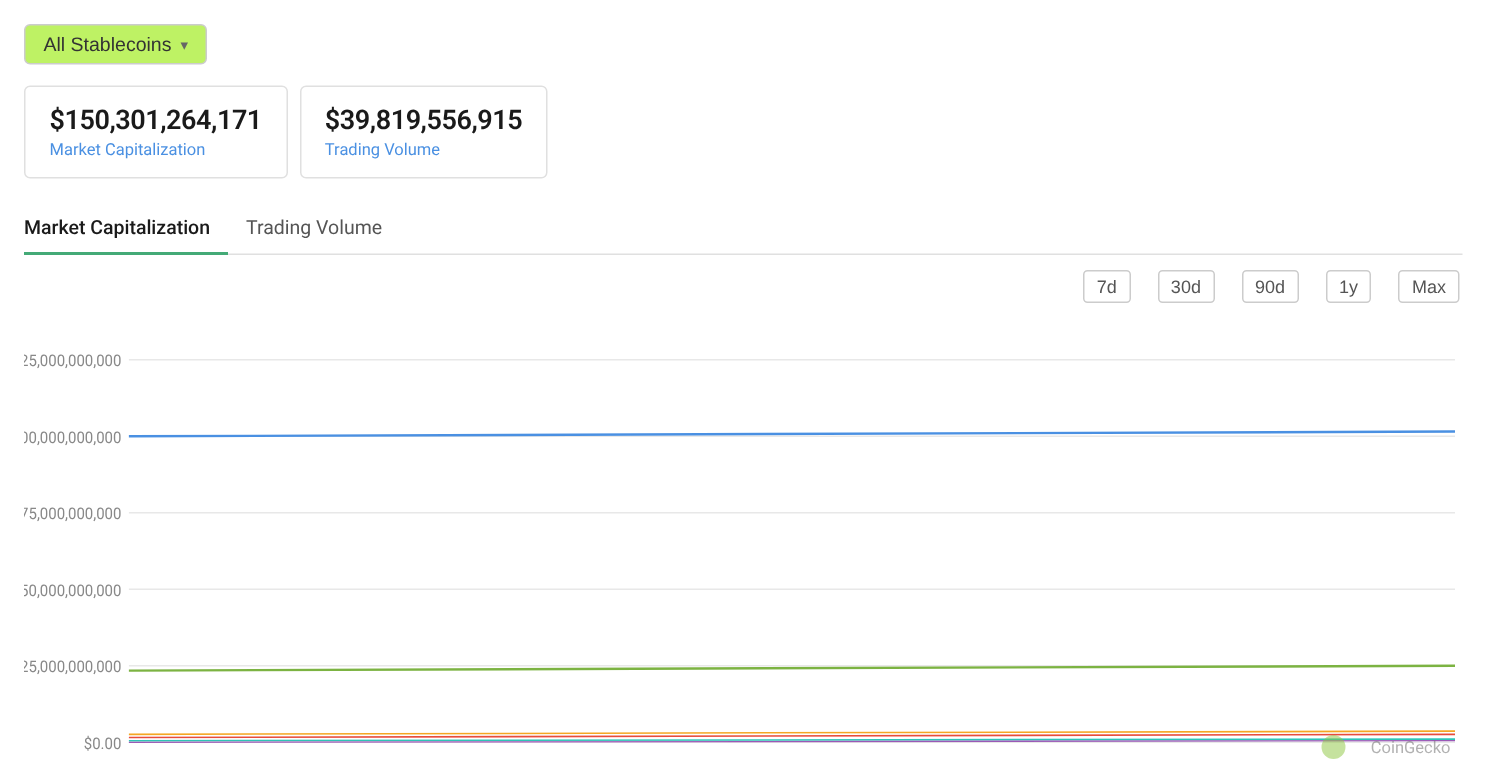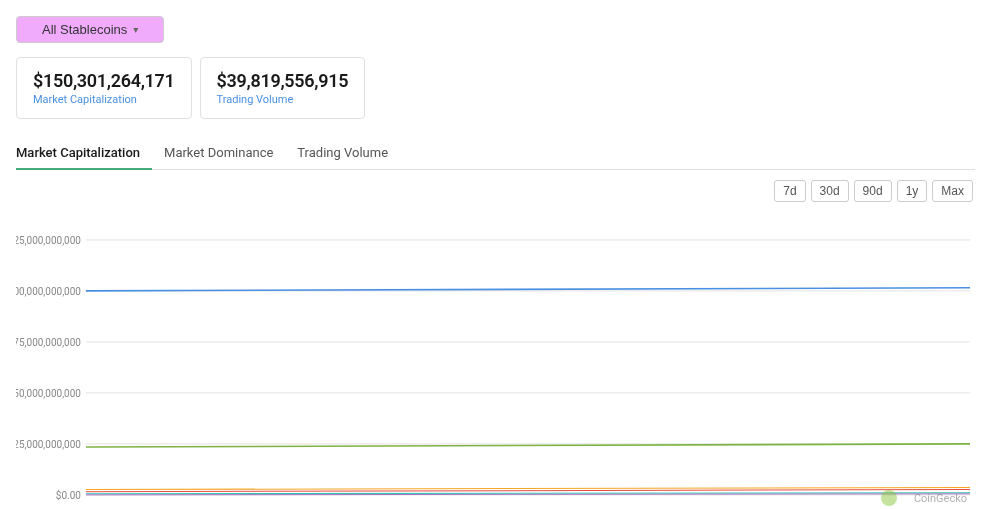--- a/index.html
+++ b/index.html
@@ -13,22 +13,22 @@
     .container {
       padding: 16px 16px 0 16px;
       width: 991px;
       min-height: 509px;
     }
 
     
     .dropdown-btn {
       border: 1px solid #ccc;
       border-radius: 4px;
-      padding: 5px 25px;
-      background: #f0abfc;
+      padding: 5px 12px;
+      background: #bef264;
       cursor: pointer;
       font-size: 13px;
       display: inline-flex;
       align-items: center;
       gap: 6px;
       color: #333;
     }
     .dropdown-arrow {
       font-size: 10px;
       color: #666;
@@ -81,21 +81,21 @@
       color: #1a1a1a;
       border-bottom: 2px solid #4a7;
       font-weight: 500;
     }
 
     
     .time-range-row {
       display: flex;
       justify-content: flex-end;
       margin-top: 10px;
-      gap: 5px;
+      gap: 18px;
       padding-right: 2px;
     }
     .time-btn {
       border: 1px solid #ccc;
       background: #fff;
       border-radius: 3px;
       padding: 3px 8px;
       font-size: 12px;
       cursor: pointer;
       color: #555;
@@ -165,21 +165,20 @@
     </div>
     <div class="stat-card">
       <div class="stat-value">$39,819,556,915</div>
       <div class="stat-label">Trading Volume</div>
     </div>
   </div>
 
   
   <div class="tabs-row">
     <div class="tab active">Market Capitalization</div>
-    <div class="tab">Market Dominance</div>
     <div class="tab">Trading Volume</div>
   </div>
 
   
   <div class="time-range-row">
     <button class="time-btn">7d</button>
     <button class="time-btn">30d</button>
     <button class="time-btn">90d</button>
     <button class="time-btn">1y</button>
     <button class="time-btn">Max</button>

